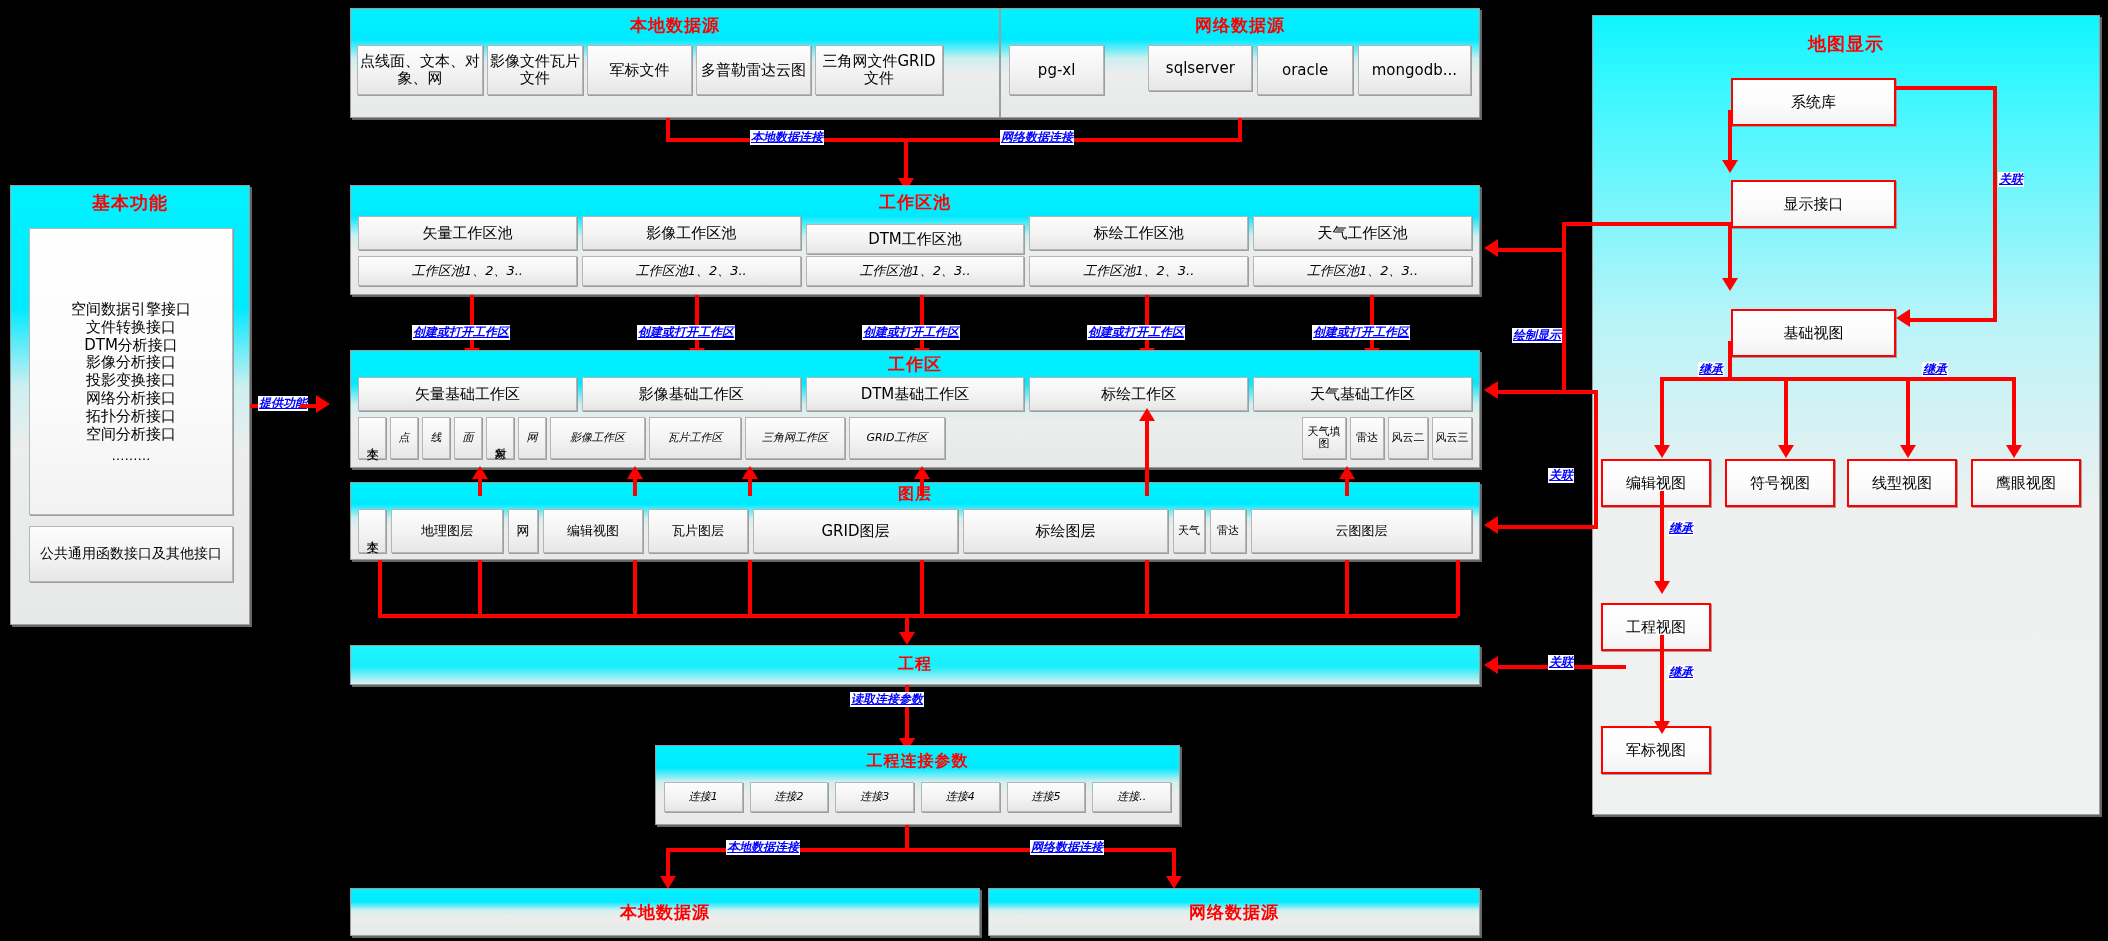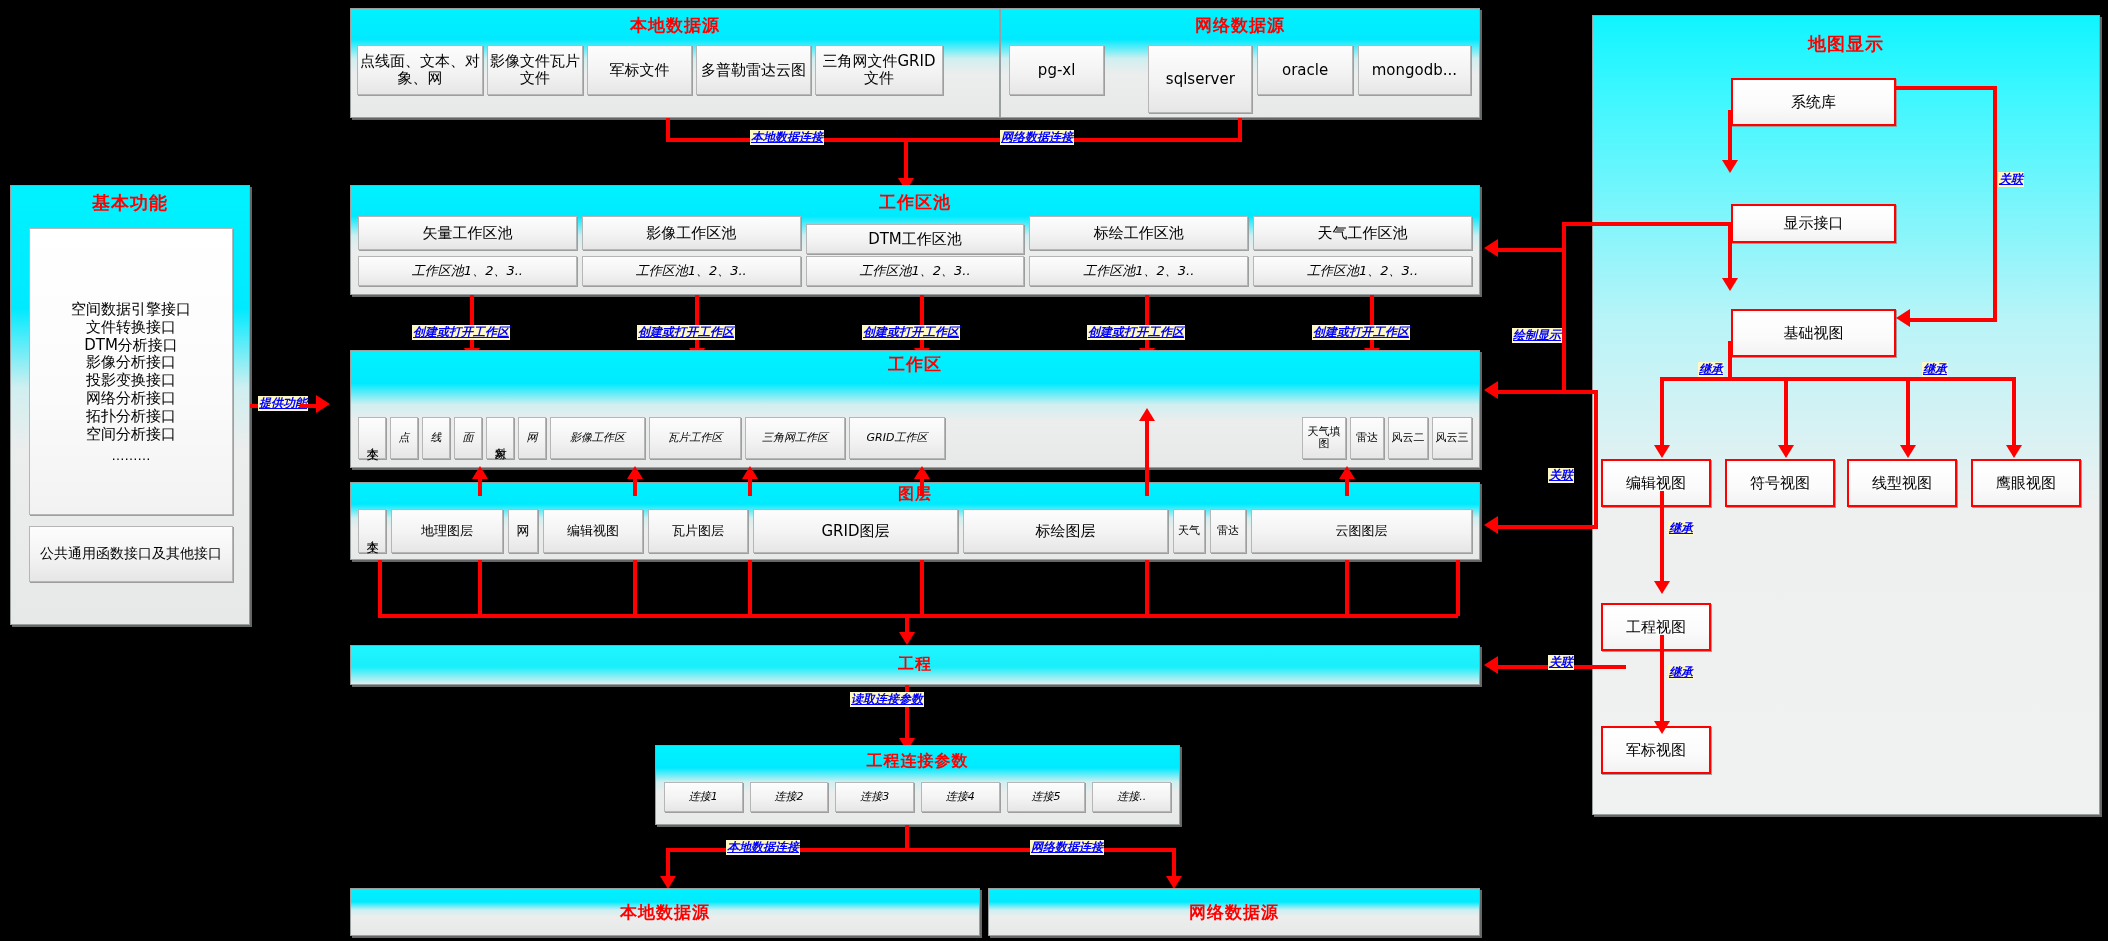--- a/index.html
+++ b/index.html
@@ -46,21 +46,21 @@
   .hl { height:4px; }
   .vl { width:4px; }
   .arr { position:absolute; width:0; height:0; }
   .arr-d { border-left:8px solid transparent; border-right:8px solid transparent; border-top:13px solid #ff0000; }
   .arr-u { border-left:8px solid transparent; border-right:8px solid transparent; border-bottom:13px solid #ff0000; }
   .arr-l { border-top:9px solid transparent; border-bottom:9px solid transparent; border-right:14px solid #ff0000; }
   .arr-r { border-top:9px solid transparent; border-bottom:9px solid transparent; border-left:14px solid #ff0000; }
 
   
   .elabel {
-    position:absolute; background:#fef9c3; color:#0000ff;
+    position:absolute; background:#ffffff; color:#0000ff;
     font-style:italic; font-weight:bold; font-size:12px;
     text-decoration:underline; white-space:nowrap;
     padding:0 1px; line-height:15px;
   }
 </style>
 </head>
 <body>
 
 <div class="panel abs" style="left:350px; top:8px; width:650px; height:110px;">
   <div class="panel-title">本地数据源</div>
@@ -70,21 +70,21 @@
     <div class="cell" style="width:105px;height:50px;">军标文件</div>
     <div class="cell" style="width:115px;height:50px;">多普勒雷达云图</div>
     <div class="cell" style="width:128px;height:50px;">三角网文件GRID文件</div>
   </div>
 </div>
 
 <div class="panel abs" style="left:1000px; top:8px; width:480px; height:110px;">
   <div class="panel-title">网络数据源</div>
   <div class="abs" style="left:8px; top:36px; right:8px; display:flex; gap:5px;">
     <div class="cell" style="width:105px;height:50px;">pg-xl</div>
-    <div class="cell" style="width:115px;height:68px;margin-left:39px;">sqlserver</div>
+    <div class="cell" style="width:115px;height:46px;margin-left:39px;">sqlserver</div>
     <div class="cell" style="width:105px;height:50px;">oracle</div>
     <div class="cell" style="width:125px;height:50px;">mongodb...</div>
   </div>
 </div>
 
 <div class="ln vl abs" style="left:666px; top:118px; height:22px;"></div>
 <div class="ln hl abs" style="left:666px; top:138px; width:240px;"></div>
 <div class="ln vl abs" style="left:1238px; top:118px; height:22px;"></div>
 <div class="ln hl abs" style="left:906px; top:138px; width:336px;"></div>
 <div class="ln vl abs" style="left:904px; top:138px; height:42px;"></div>
@@ -147,20 +147,27 @@
 <div class="ln vl abs" style="left:1145px; top:295px; height:55px;"></div>
 <div class="arr arr-d abs" style="left:1139px; top:348px;"></div>
 <div class="elabel" style="left:1087px; top:325px;">创建或打开工作区</div>
 
 <div class="ln vl abs" style="left:1370px; top:295px; height:55px;"></div>
 <div class="arr arr-d abs" style="left:1364px; top:348px;"></div>
 <div class="elabel" style="left:1312px; top:325px;">创建或打开工作区</div>
 
 <div class="panel abs" style="left:350px; top:350px; width:1130px; height:118px;">
   <div class="panel-title" style="padding-top:2px;">工作区</div>
+  <div class="abs" style="left:7px; top:26px; right:7px; display:flex; gap:5px;">
+    <div class="cell" style="flex:1;height:34px;">矢量基础工作区</div>
+    <div class="cell" style="flex:1;height:34px;">影像基础工作区</div>
+    <div class="cell" style="flex:1;height:34px;">DTM基础工作区</div>
+    <div class="cell" style="flex:1;height:34px;">标绘工作区</div>
+    <div class="cell" style="flex:1;height:34px;">天气基础工作区</div>
+  </div>
   <div class="abs" style="left:7px; top:66px; right:7px; display:flex; gap:4px;">
     <div class="cell vert" style="width:28px;height:42px;">文本</div>
     <div class="cell ital-xs" style="width:28px;height:42px;">点</div>
     <div class="cell ital-xs" style="width:28px;height:42px;">线</div>
     <div class="cell ital-xs" style="width:28px;height:42px;">面</div>
     <div class="cell vert" style="width:28px;height:42px;">对象</div>
     <div class="cell ital-xs" style="width:28px;height:42px;">网</div>
     <div class="cell ital-xs" style="width:95px;height:42px;">影像工作区</div>
     <div class="cell ital-xs" style="width:92px;height:42px;">瓦片工作区</div>
     <div class="cell ital-xs" style="width:100px;height:42px;">三角网工作区</div>
@@ -249,21 +256,21 @@
 </div>
 <div class="panel abs" style="left:988px; top:888px; width:492px; height:48px;">
   <div class="panel-title" style="padding-top:12px;">网络数据源</div>
 </div>
 
 <div class="panel abs" style="left:1592px; top:15px; width:508px; height:800px;
             background:linear-gradient(180deg,#0ff5ff 0%,#3ef7ff 10%,#b8f4f8 38%,#eef0f0 62%,#f0f1f1 100%);">
   <div class="panel-title" style="padding-top:16px; font-size:18px;">地图显示</div>
 
   <div class="cell white abs" style="left:138px; top:62px; width:165px; height:48px; border:2px solid #ff0000;">系统库</div>
-  <div class="cell white abs" style="left:138px; top:188px; width:165px; height:39px; border:2px solid #ff0000;">显示接口</div>
+  <div class="cell white abs" style="left:138px; top:164px; width:165px; height:48px; border:2px solid #ff0000;">显示接口</div>
   <div class="cell white abs" style="left:138px; top:293px; width:165px; height:48px; border:2px solid #ff0000;">基础视图</div>
 
   <div class="cell white abs" style="left:8px; top:443px; width:110px; height:48px; border:2px solid #ff0000;">编辑视图</div>
   <div class="cell white abs" style="left:132px; top:443px; width:110px; height:48px; border:2px solid #ff0000;">符号视图</div>
   <div class="cell white abs" style="left:254px; top:443px; width:110px; height:48px; border:2px solid #ff0000;">线型视图</div>
   <div class="cell white abs" style="left:378px; top:443px; width:110px; height:48px; border:2px solid #ff0000;">鹰眼视图</div>
 
   <div class="cell white abs" style="left:8px; top:587px; width:110px; height:48px; border:2px solid #ff0000;">工程视图</div>
   <div class="cell white abs" style="left:8px; top:710px; width:110px; height:48px; border:2px solid #ff0000;">军标视图</div>
 </div>

